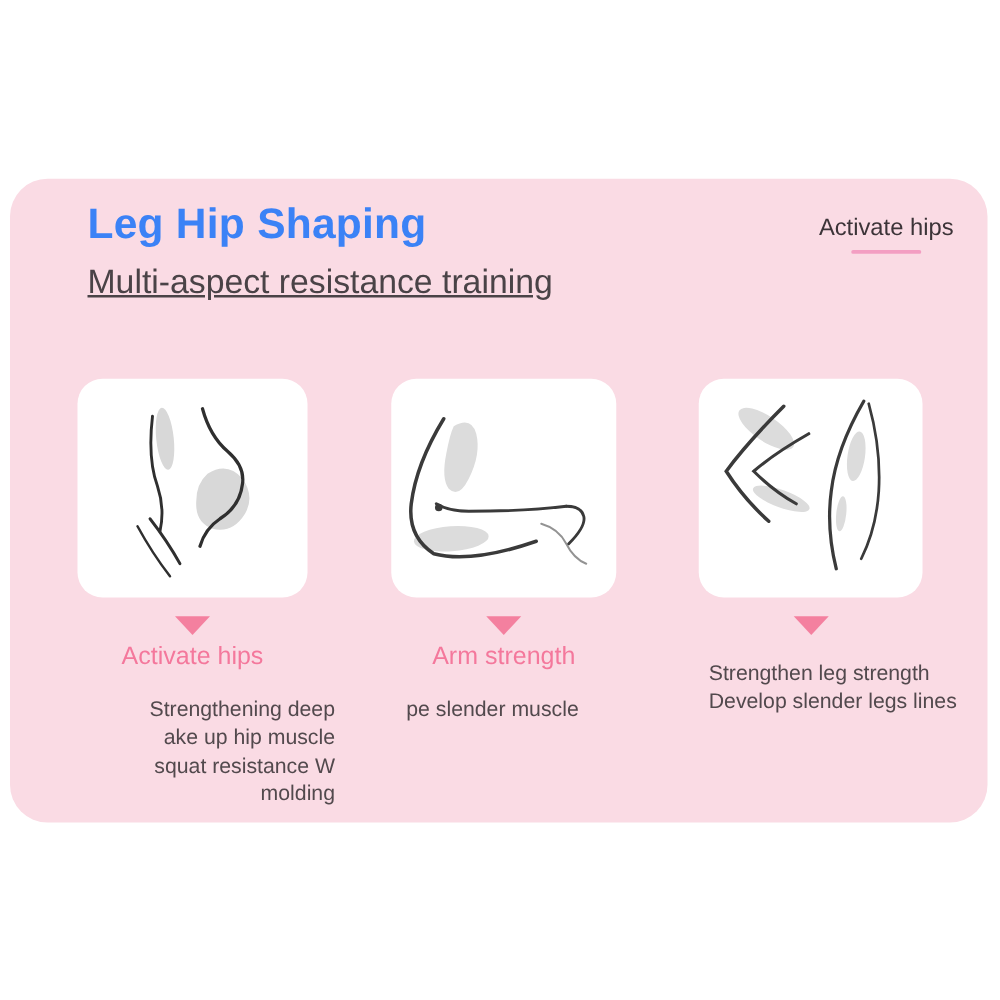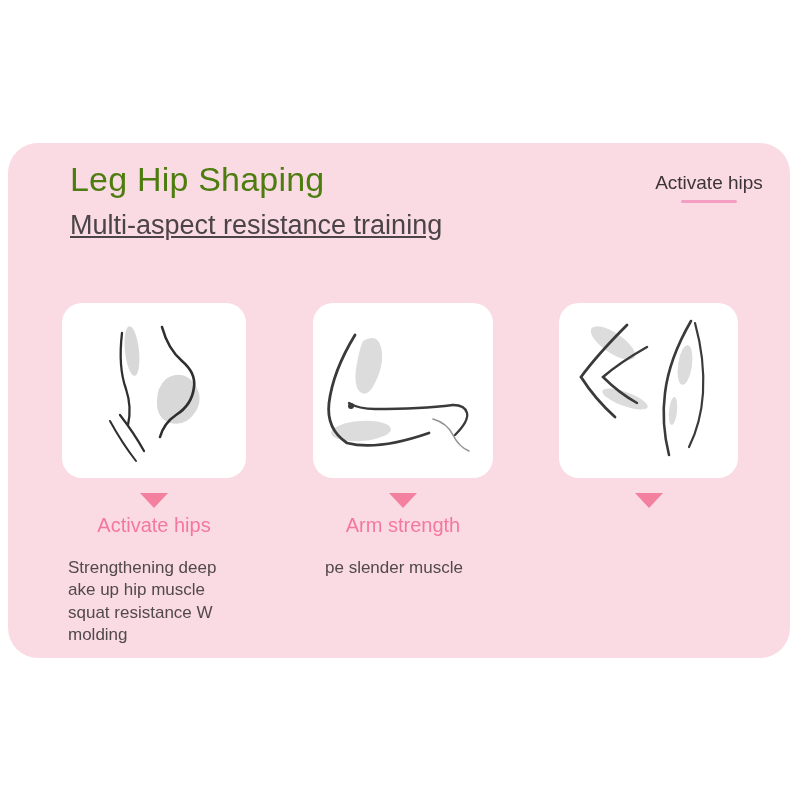--- a/index.html
+++ b/index.html
@@ -16,21 +16,21 @@
     position:absolute;
     left:8px;top:143px;
     width:782px;height:515px;
     background:#fadbe4;
     border-radius:30px;
   }
 
   
   .title{
     position:absolute;left:70px;top:160px;
-    font-size:34px;font-weight:normal;color:#4d7c0f;
+    font-size:34px;font-weight:bold;color:#3b82f6;
     letter-spacing:.2px;white-space:nowrap;
   }
   .subtitle{
     position:absolute;left:70px;top:210px;
     font-size:27px;font-weight:normal;color:#4a4347;
     white-space:nowrap;
     text-decoration:underline;
   }
 
   
@@ -77,21 +77,21 @@
     color:#f4789c;
     white-space:nowrap;
   }
   .body{
     margin-top:20px;
     font-size:17px;
     line-height:1.32;
     color:#52494d;
   }
   .c1 .body,.c2 .body,.c3 .body{text-align:left;}
-  .c1 .body{margin-left:6px;width:200px;}
+  .c1 .body{margin-left:6px;width:200px;text-align:right;}
   .c2 .body{margin-left:12px;width:210px;}
   .c3 .body{margin-left:8px;width:230px;}
   .body div{white-space:nowrap;}
 </style>
 </head>
 <body>
 
 <div class="stage">
 
   <div class="panel"></div>
@@ -165,16 +165,20 @@
           </g>
           <g fill="none" stroke="#3a3a3a" stroke-linecap="round">
             <path d="M68 22 q-30 30 -46 52 q14 22 34 40" stroke-width="2.8"></path>
             <path d="M88 44 q-28 16 -44 30 q16 16 34 26" stroke-width="2.5"></path>
             <path d="M132 18 q-22 38 -26 72 q-4 30 4 62" stroke-width="2.6"></path>
             <path d="M136 20 q10 36 8 70 q-2 30 -14 54" stroke-width="2.2"></path>
           </g>
         </svg>
       </div>
       <div class="pointer"></div>
+      <div class="body">
+        <div>Strengthen leg strength</div>
+        <div>Develop slender legs lines</div>
+      </div>
     </div>
 
   </div>
 </div>
 
 </body></html>

